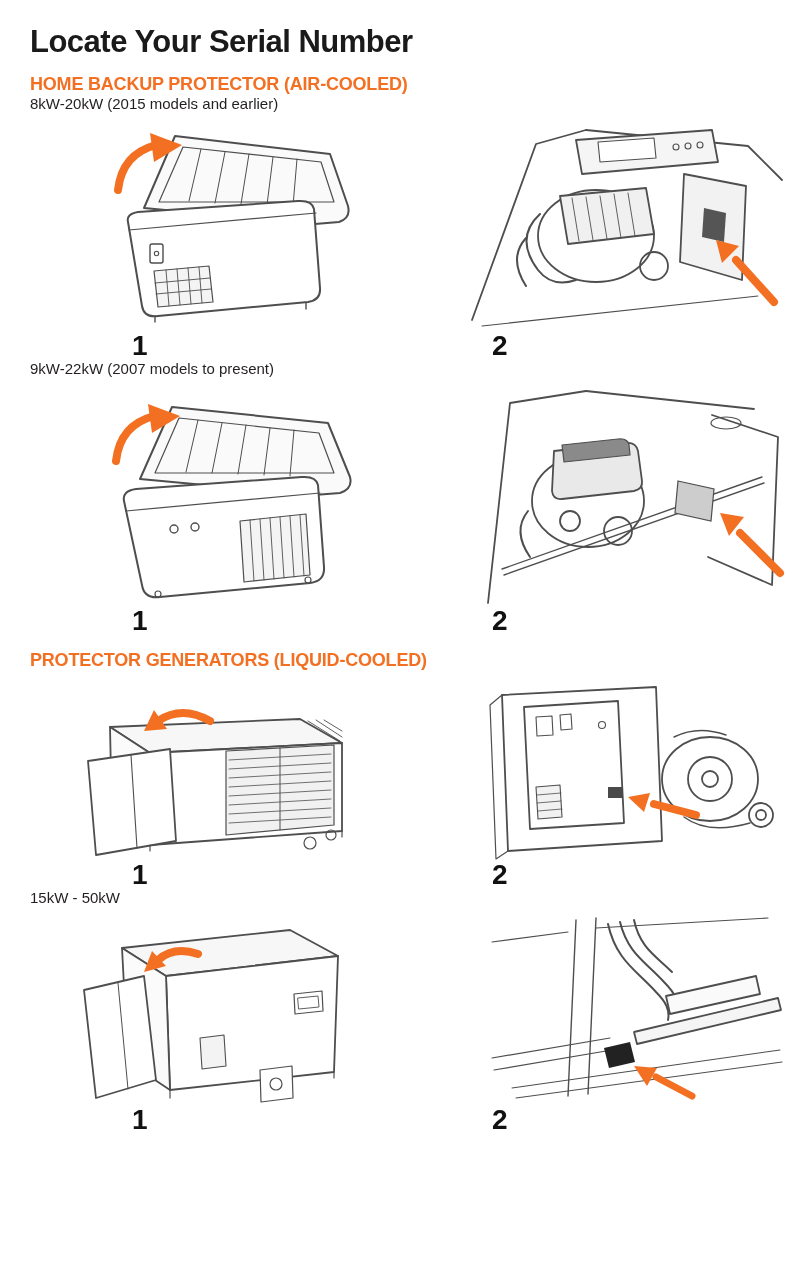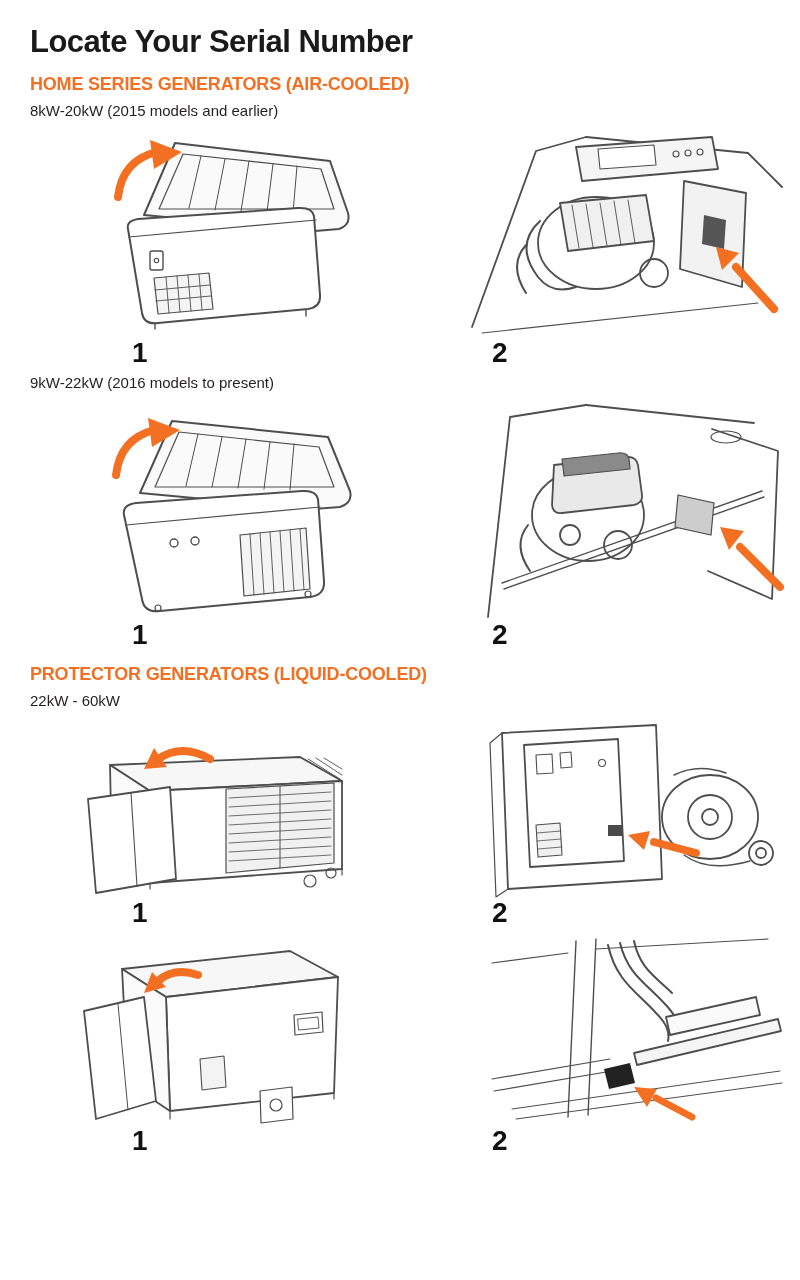--- a/index.html
+++ b/index.html
@@ -31,21 +31,21 @@
     font-size: 18px;
     font-weight: bold;
     color: #f36f21;
     letter-spacing: -0.2px;
     margin: 14px 0 0 0;
   }
   .subtitle {
     font-size: 15px;
     font-weight: normal;
     color: #231f20;
-    margin: 7px 0 0 0;
+    margin: 0 0 0 0;
   }
   .fig-row {
     display: flex;
     margin-top: 4px;
   }
   .cell-left  { width: 400px; }
   .cell-right { width: 360px; }
   figure { margin: 0; padding: 0; }
   .cell-left  svg { display: block; margin-left: 28px; }
   .cell-right svg { display: block; margin-left: 28px; }
@@ -59,21 +59,21 @@
   .cell-right .step-num { margin-left: 62px; }
 </style>
 </head>
 <body>
 
 <div class="page">
 
   <h1 class="page-title">Locate Your Serial Number</h1>
 
   <section>
-    <h2 class="section-heading">HOME SERIES GENERATORS (AIR-COOLED)</h2>
+    <h2 class="section-heading">HOME BACKUP PROTECTOR (AIR-COOLED)</h2>
 
     <p class="subtitle">8kW-20kW (2015 models and earlier)</p>
     <div class="fig-row">
       <div class="cell-left">
         <figure>
           <svg viewBox="0 0 310 215" width="310" height="215">
             <g fill="none" stroke="#4e4e4e" stroke-width="2" stroke-linejoin="round" stroke-linecap="round">
               <path d="M86 92 L117 20 L272 38 L290 90 Q293 102 281 106 L257 108 Z" fill="#fafafa"></path>
               <path d="M101 86 L125 31 L263 46 L276 86 Z" stroke-width="1.2"></path>
               <g stroke-width="1">
@@ -136,21 +136,21 @@
             <g>
               <line x1="316" y1="186" x2="278" y2="144" stroke="#f36f21" stroke-width="8" stroke-linecap="round"></line>
               <path d="M258 124 L281 130 L264 147 Z" fill="#f36f21"></path>
             </g>
           </svg>
           <figcaption class="step-num">2</figcaption>
         </figure>
       </div>
     </div>
 
-    <p class="subtitle">9kW-22kW (2016 models to present)</p>
+    <p class="subtitle">9kW-22kW (2007 models to present)</p>
     <div class="fig-row">
       <div class="cell-left">
         <figure>
           <svg viewBox="0 0 310 225" width="310" height="225">
             <g fill="none" stroke="#4e4e4e" stroke-width="2" stroke-linejoin="round" stroke-linecap="round">
               <path d="M82 98 L114 26 L270 42 L292 96 Q295 108 282 112 L256 114 Z" fill="#fafafa"></path>
               <path d="M97 92 L121 37 L261 52 L276 92 Z" stroke-width="1.2"></path>
               <g stroke-width="1">
                 <line x1="140" y1="39" x2="128" y2="91"></line>
                 <line x1="164" y1="42" x2="154" y2="92"></line>
@@ -206,21 +206,20 @@
             </g>
           </svg>
           <figcaption class="step-num">2</figcaption>
         </figure>
       </div>
     </div>
   </section>
 
   <section>
     <h2 class="section-heading">PROTECTOR GENERATORS (LIQUID-COOLED)</h2>
-    <p class="subtitle">22kW - 60kW</p>
     <div class="fig-row">
       <div class="cell-left">
         <figure>
           <svg viewBox="0 0 300 185" width="300" height="185">
             <g fill="none" stroke="#4e4e4e" stroke-width="1.8" stroke-linejoin="round" stroke-linecap="round">
               <path d="M52 52 L242 44 L284 68 L92 78 Z" fill="#f7f7f7"></path>
               <path d="M92 78 L284 68 L284 156 L92 170 Z" fill="#ffffff"></path>
               <path d="M52 52 L92 78 L92 170 L54 146 Z" fill="#fbfbfb"></path>
               <g stroke-width="0.9">
                 <line x1="250" y1="46" x2="282" y2="66"></line>
@@ -283,20 +282,21 @@
               <path d="M170 122 L192 118 L186 137 Z" fill="#f36f21"></path>
             </g>
           </svg>
           <figcaption class="step-num">2</figcaption>
         </figure>
       </div>
     </div>
   </section>
 
   <section>
+    <p class="subtitle">15kW - 50kW</p>
     <div class="fig-row">
       <div class="cell-left">
         <figure>
           <svg viewBox="0 0 300 195" width="300" height="195">
             <g fill="none" stroke="#4e4e4e" stroke-width="1.8" stroke-linejoin="round" stroke-linecap="round">
               <path d="M64 38 L232 20 L280 46 L108 66 Z" fill="#f7f7f7"></path>
               <path d="M108 66 L280 46 L276 162 L112 180 Z" fill="#ffffff"></path>
               <path d="M64 38 L108 66 L112 180 L70 152 Z" fill="#fbfbfb"></path>
               <path d="M236 84 L264 81 L265 101 L237 104 Z" stroke-width="1.2" fill="#ffffff"></path>
               <path d="M240 88 L260 86 L261 97 L241 99 Z" stroke-width="0.9"></path>

